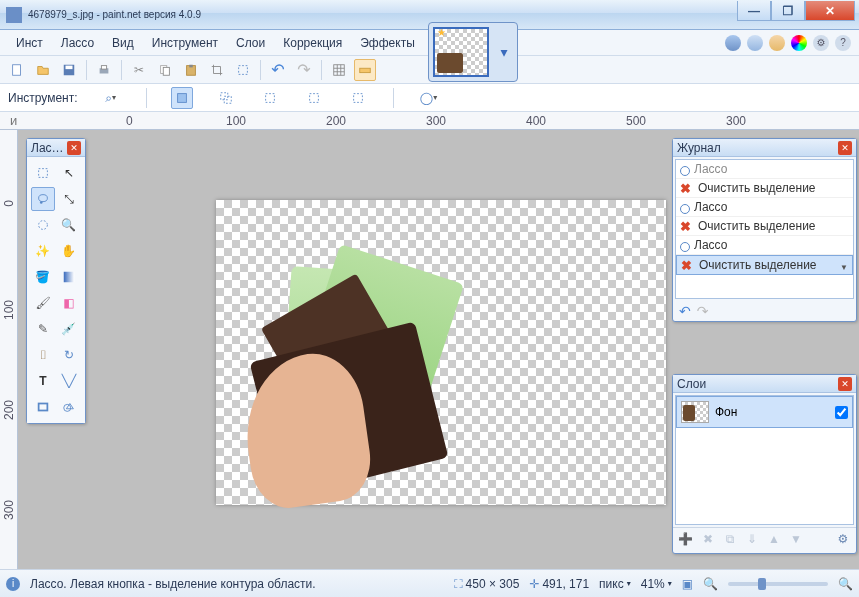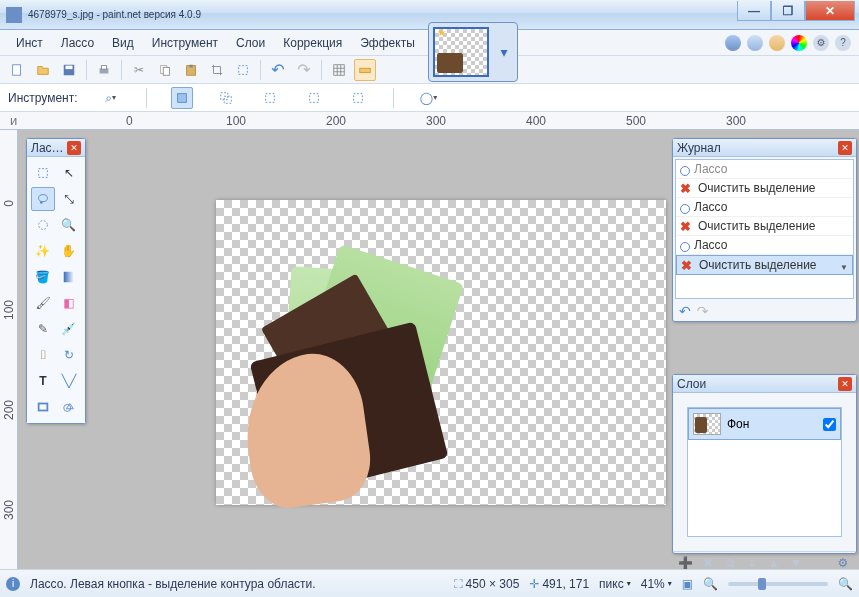--- a/index.html
+++ b/index.html
@@ -73,21 +73,21 @@
 .histrow{display:flex;align-items:flex-end;gap:4px;padding:2px 4px;font-size:11px;color:#333;border-bottom:1px solid #f0f0f0;}
 .histrow.past{color:#8a8a8a;}
 .histrow.sel{background:#cfe3fb;border:1px solid #7fa8dd;}
 .histicon{width:14px;height:14px;flex-shrink:0;}
 .hx{color:#d9472b;font-weight:bold;font-size:13px;}
 .hlas{border:1px solid #5a89c8;border-radius:50%;width:10px;height:10px;}
 .histbtns{display:flex;gap:6px;padding:2px 6px;}
 
 
 .layerspanel{top:374px;left:672px;width:185px;height:180px;}
-.layerlist{background:#fff;border:1px solid #a9c2e2;margin:14px;height:130px;}
+.layerlist{background:#fff;border:1px solid #a9c2e2;margin:2px;height:130px;}
 .layerrow{display:flex;align-items:center;gap:6px;padding:4px;background:#cfe3fb;border:1px solid #7fa8dd;}
 .layerthumb{width:28px;height:22px;background-image:repeating-conic-gradient(#ccc 0 25%,#fff 0 50%);background-size:6px 6px;border:1px solid #aaa;position:relative;}
 .layerthumb::after{content:"";position:absolute;left:1px;top:3px;width:12px;height:16px;background:#6b4a2e;border-radius:2px;}
 .layerchk{margin-left:auto;}
 .layerbtns{display:flex;gap:4px;padding:2px 4px;border-top:1px solid #cad6e6;}
 .lbtn{width:18px;height:18px;display:flex;align-items:center;justify-content:center;font-size:12px;color:#6a88b3;}
 .lbtn.dis{color:#bcc7d6;}
 
 
 .statusbar{position:absolute;bottom:0;left:0;right:0;height:28px;background:linear-gradient(#f2f6fb,#e2ecf7);border-top:1px solid #cad6e6;display:flex;align-items:center;padding:0 6px;gap:10px;color:#2b3a55;font-size:11px;}

